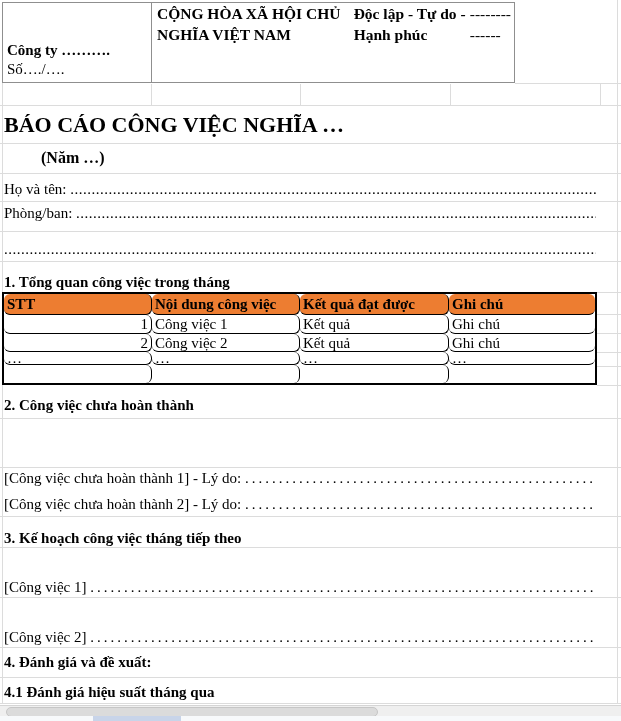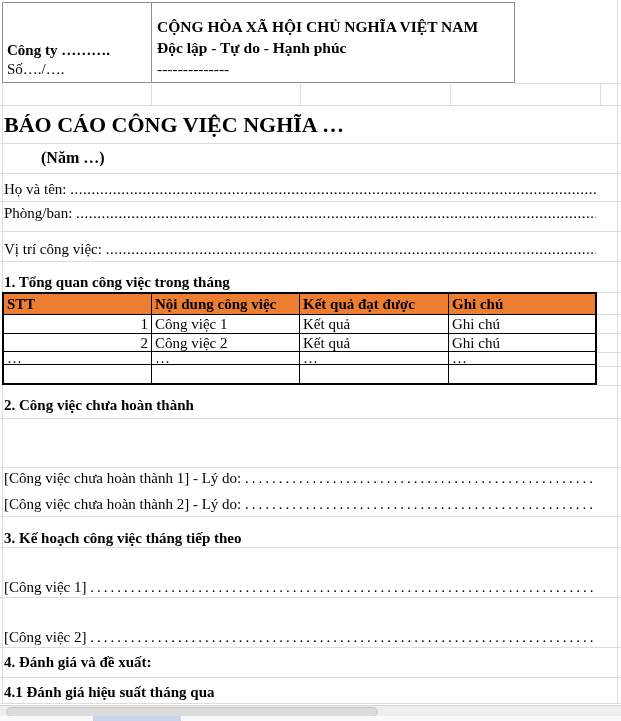--- a/index.html
+++ b/index.html
@@ -16,21 +16,21 @@
   .letterhead {
     position:absolute; left:2px; top:2px; width:513px; height:81px;
     border:1px solid #8f8f8f; box-sizing:border-box; display:flex;
   }
   .lh-left {
     width:149px; border-right:1px solid #8f8f8f; box-sizing:border-box;
     display:flex; flex-direction:column; justify-content:flex-end;
     padding:0 0 3px 4px; line-height:19px;
   }
   .lh-right {
-    flex:1; display:flex; flex-direction:column; justify-content:flex-end;
+    flex:1; display:flex; justify-content:flex-end;
     padding:0 0 3px 5px; line-height:21px; font-size:15.5px;
   }
   .doc-title { position:absolute; left:4px; top:112px; font-size:22px; font-weight:bold; white-space:nowrap; }
   .doc-subtitle { position:absolute; left:4px; top:149px; font-size:16px; font-weight:bold;margin-left:37px; }
   .dotrow {
     position:absolute; left:4px; width:592px; display:flex; align-items:baseline;
     white-space:nowrap; overflow:hidden; line-height:19px;
   }
   .dotrow .label { flex:0 0 auto; white-space:pre; }
   .leader { flex:1 1 auto; overflow:hidden; white-space:nowrap; }
@@ -42,20 +42,21 @@
     position:absolute; left:2px; top:292px; width:595px; height:93px;
     border:2px solid #000; box-sizing:border-box;
     display:grid;
     grid-template-columns:148px 148px 149px 146px;
     grid-template-rows:21px 19px 18px 13px 18px;
   }
   .cell {
     border-right:1px solid #000; border-bottom:1px solid #000;
     box-sizing:border-box; padding:0 3px; overflow:hidden;
     line-height:18px;
+    border-radius:6px;
   }
   .cell.last-col { border-right:none; }
   .cell.last-row { border-bottom:none; }
   .cell.head { background:#ED7D31; font-weight:bold; line-height:20px; }
   .cell.num { text-align:right; }
   .cell.dots { line-height:12px; }
   
   .scrollbar-track {
     position:absolute; left:0; top:705px; width:621px; height:11px;
     background:#efefef; border-top:1px solid #d5d5d5; box-sizing:border-box;
@@ -121,21 +122,20 @@
 
   <div class="dotrow" style="top:180px">
     <span class="label">Họ và tên: </span>
     <span class="leader dense">........................................................................................................................................................................................................................................................</span>
   </div>
   <div class="dotrow" style="top:204px">
     <span class="label">Phòng/ban: </span>
     <span class="leader dense">........................................................................................................................................................................................................................................................</span>
   </div>
   <div class="dotrow" style="top:240px">
-    <span class="label">Vị trí công việc: </span>
     <span class="leader dense">........................................................................................................................................................................................................................................................</span>
   </div>
 
   <div class="sec-heading" style="top:273px">1. Tổng quan công việc trong tháng</div>
 
   <div class="work-table">
     <div class="cell head">STT</div>
     <div class="cell head">Nội dung công việc</div>
     <div class="cell head">Kết quả đạt được</div>
     <div class="cell head last-col">Ghi chú</div>

